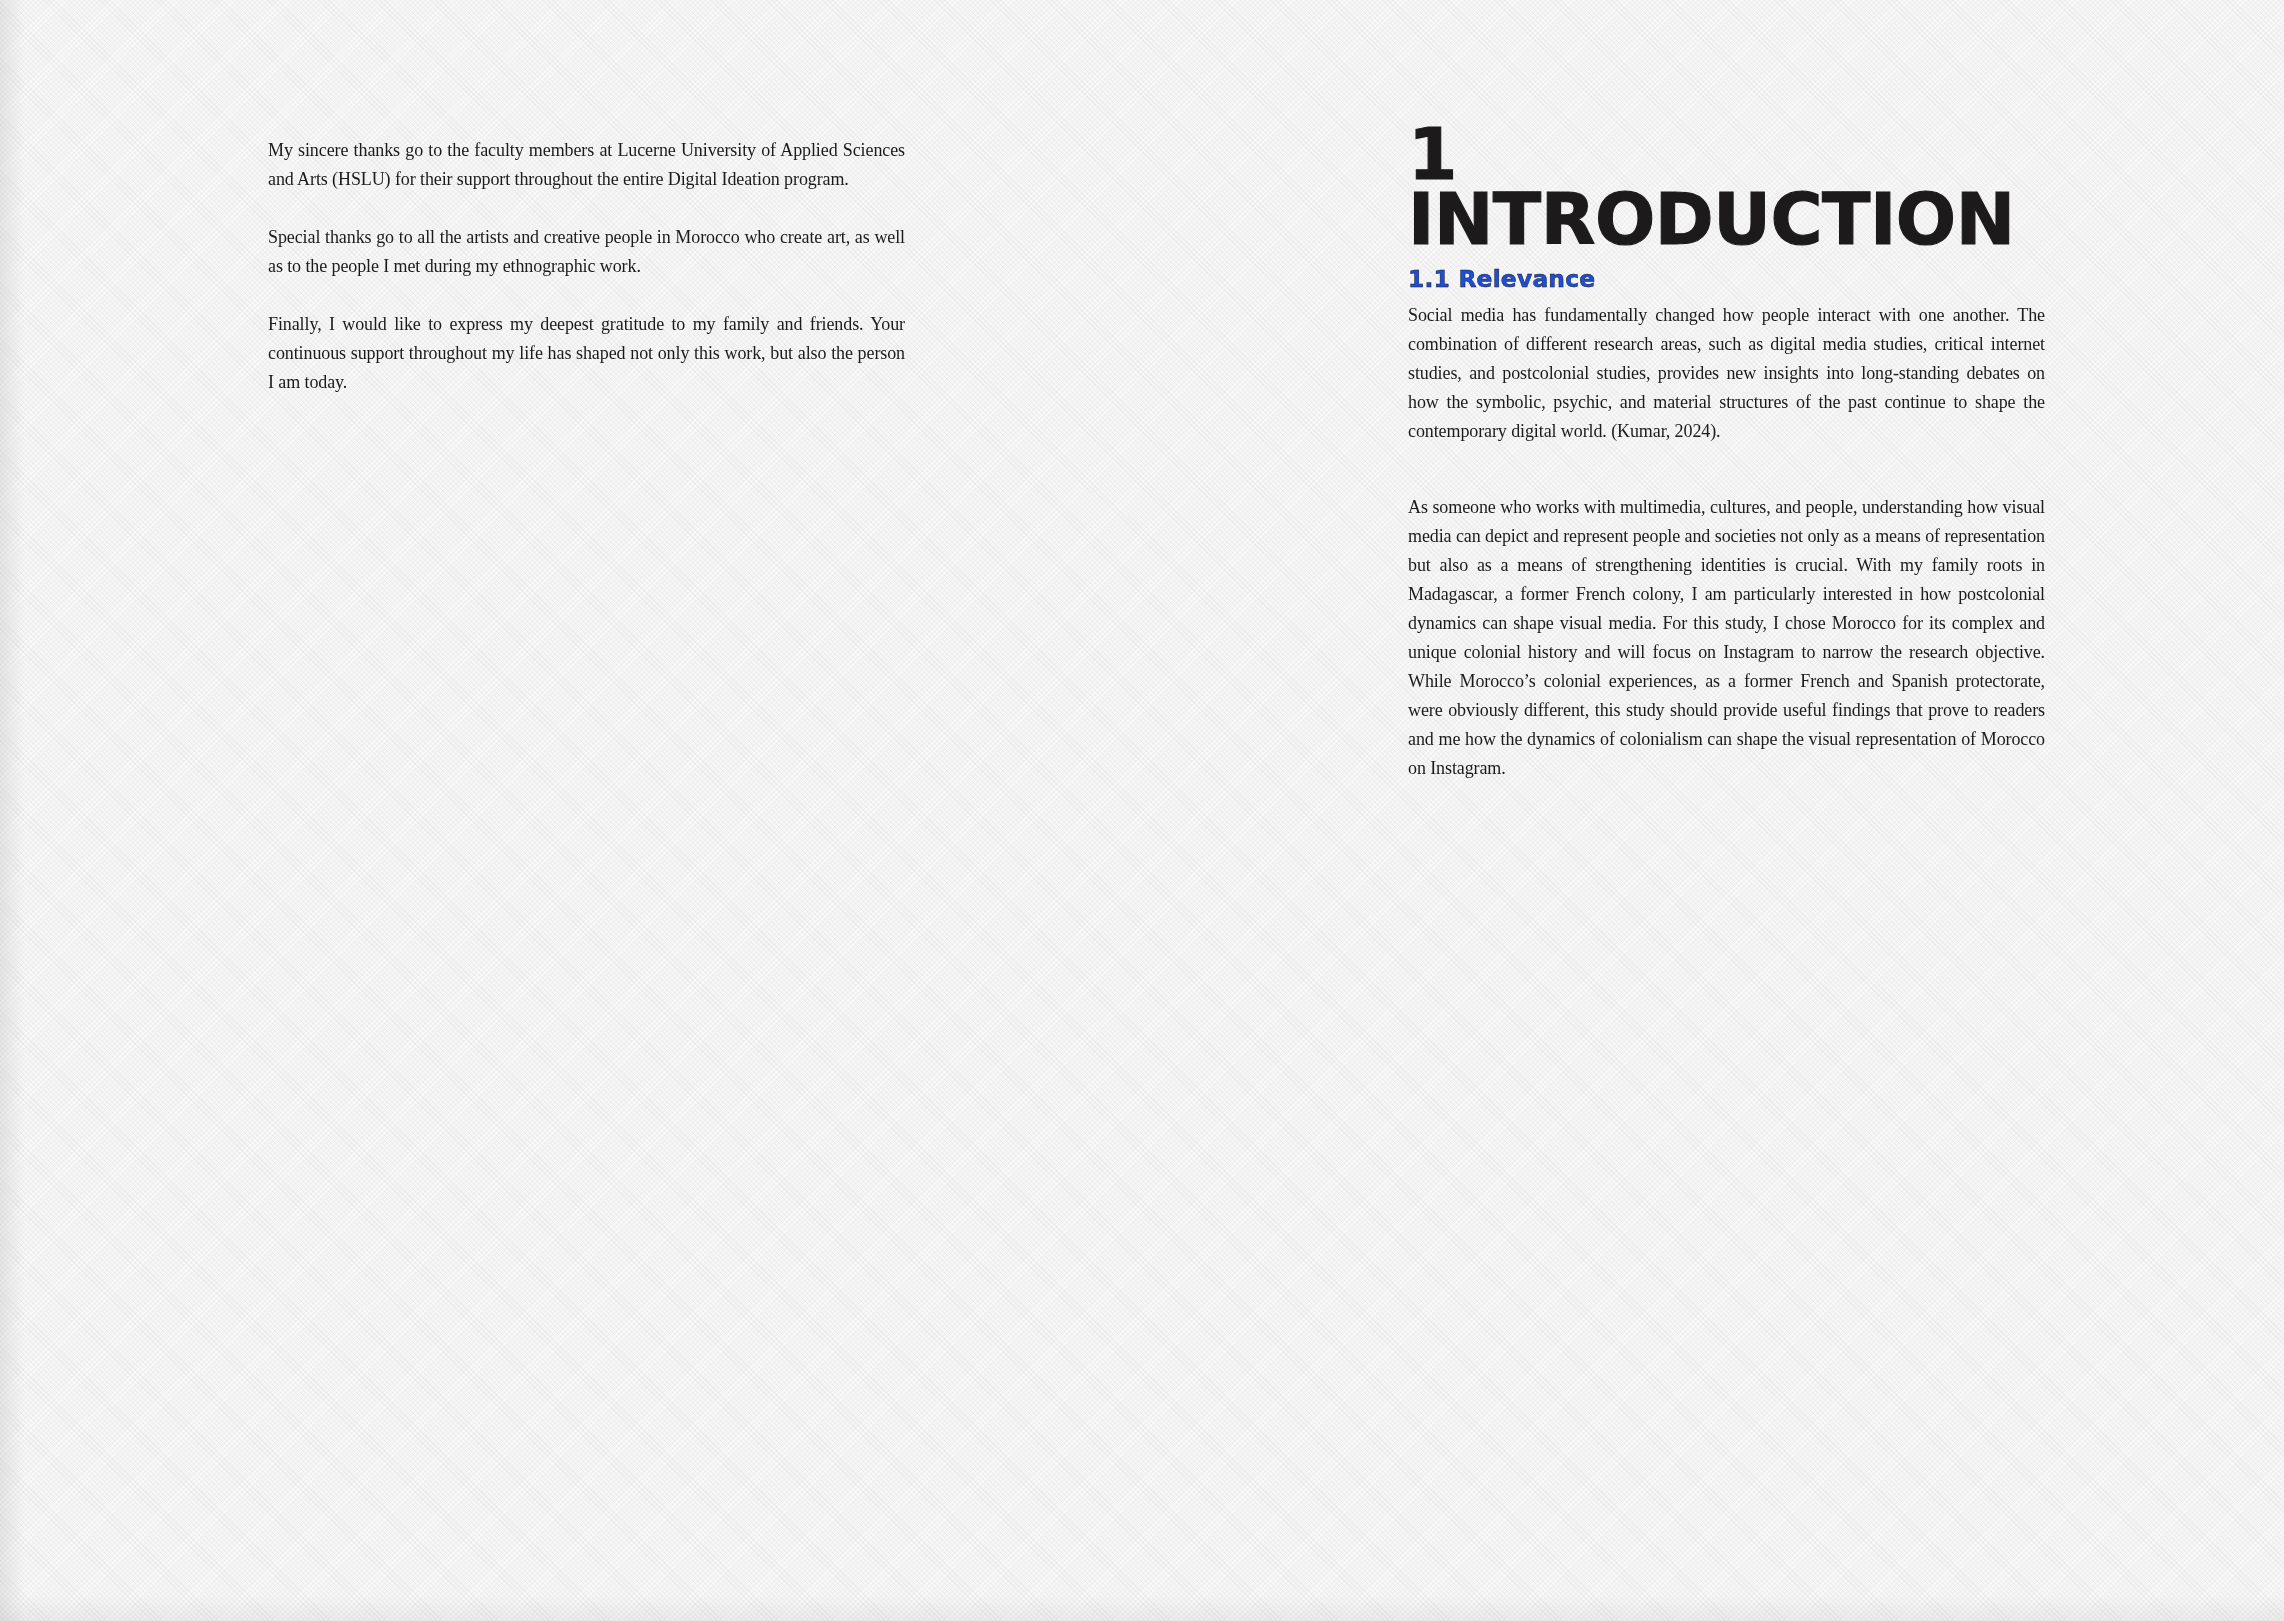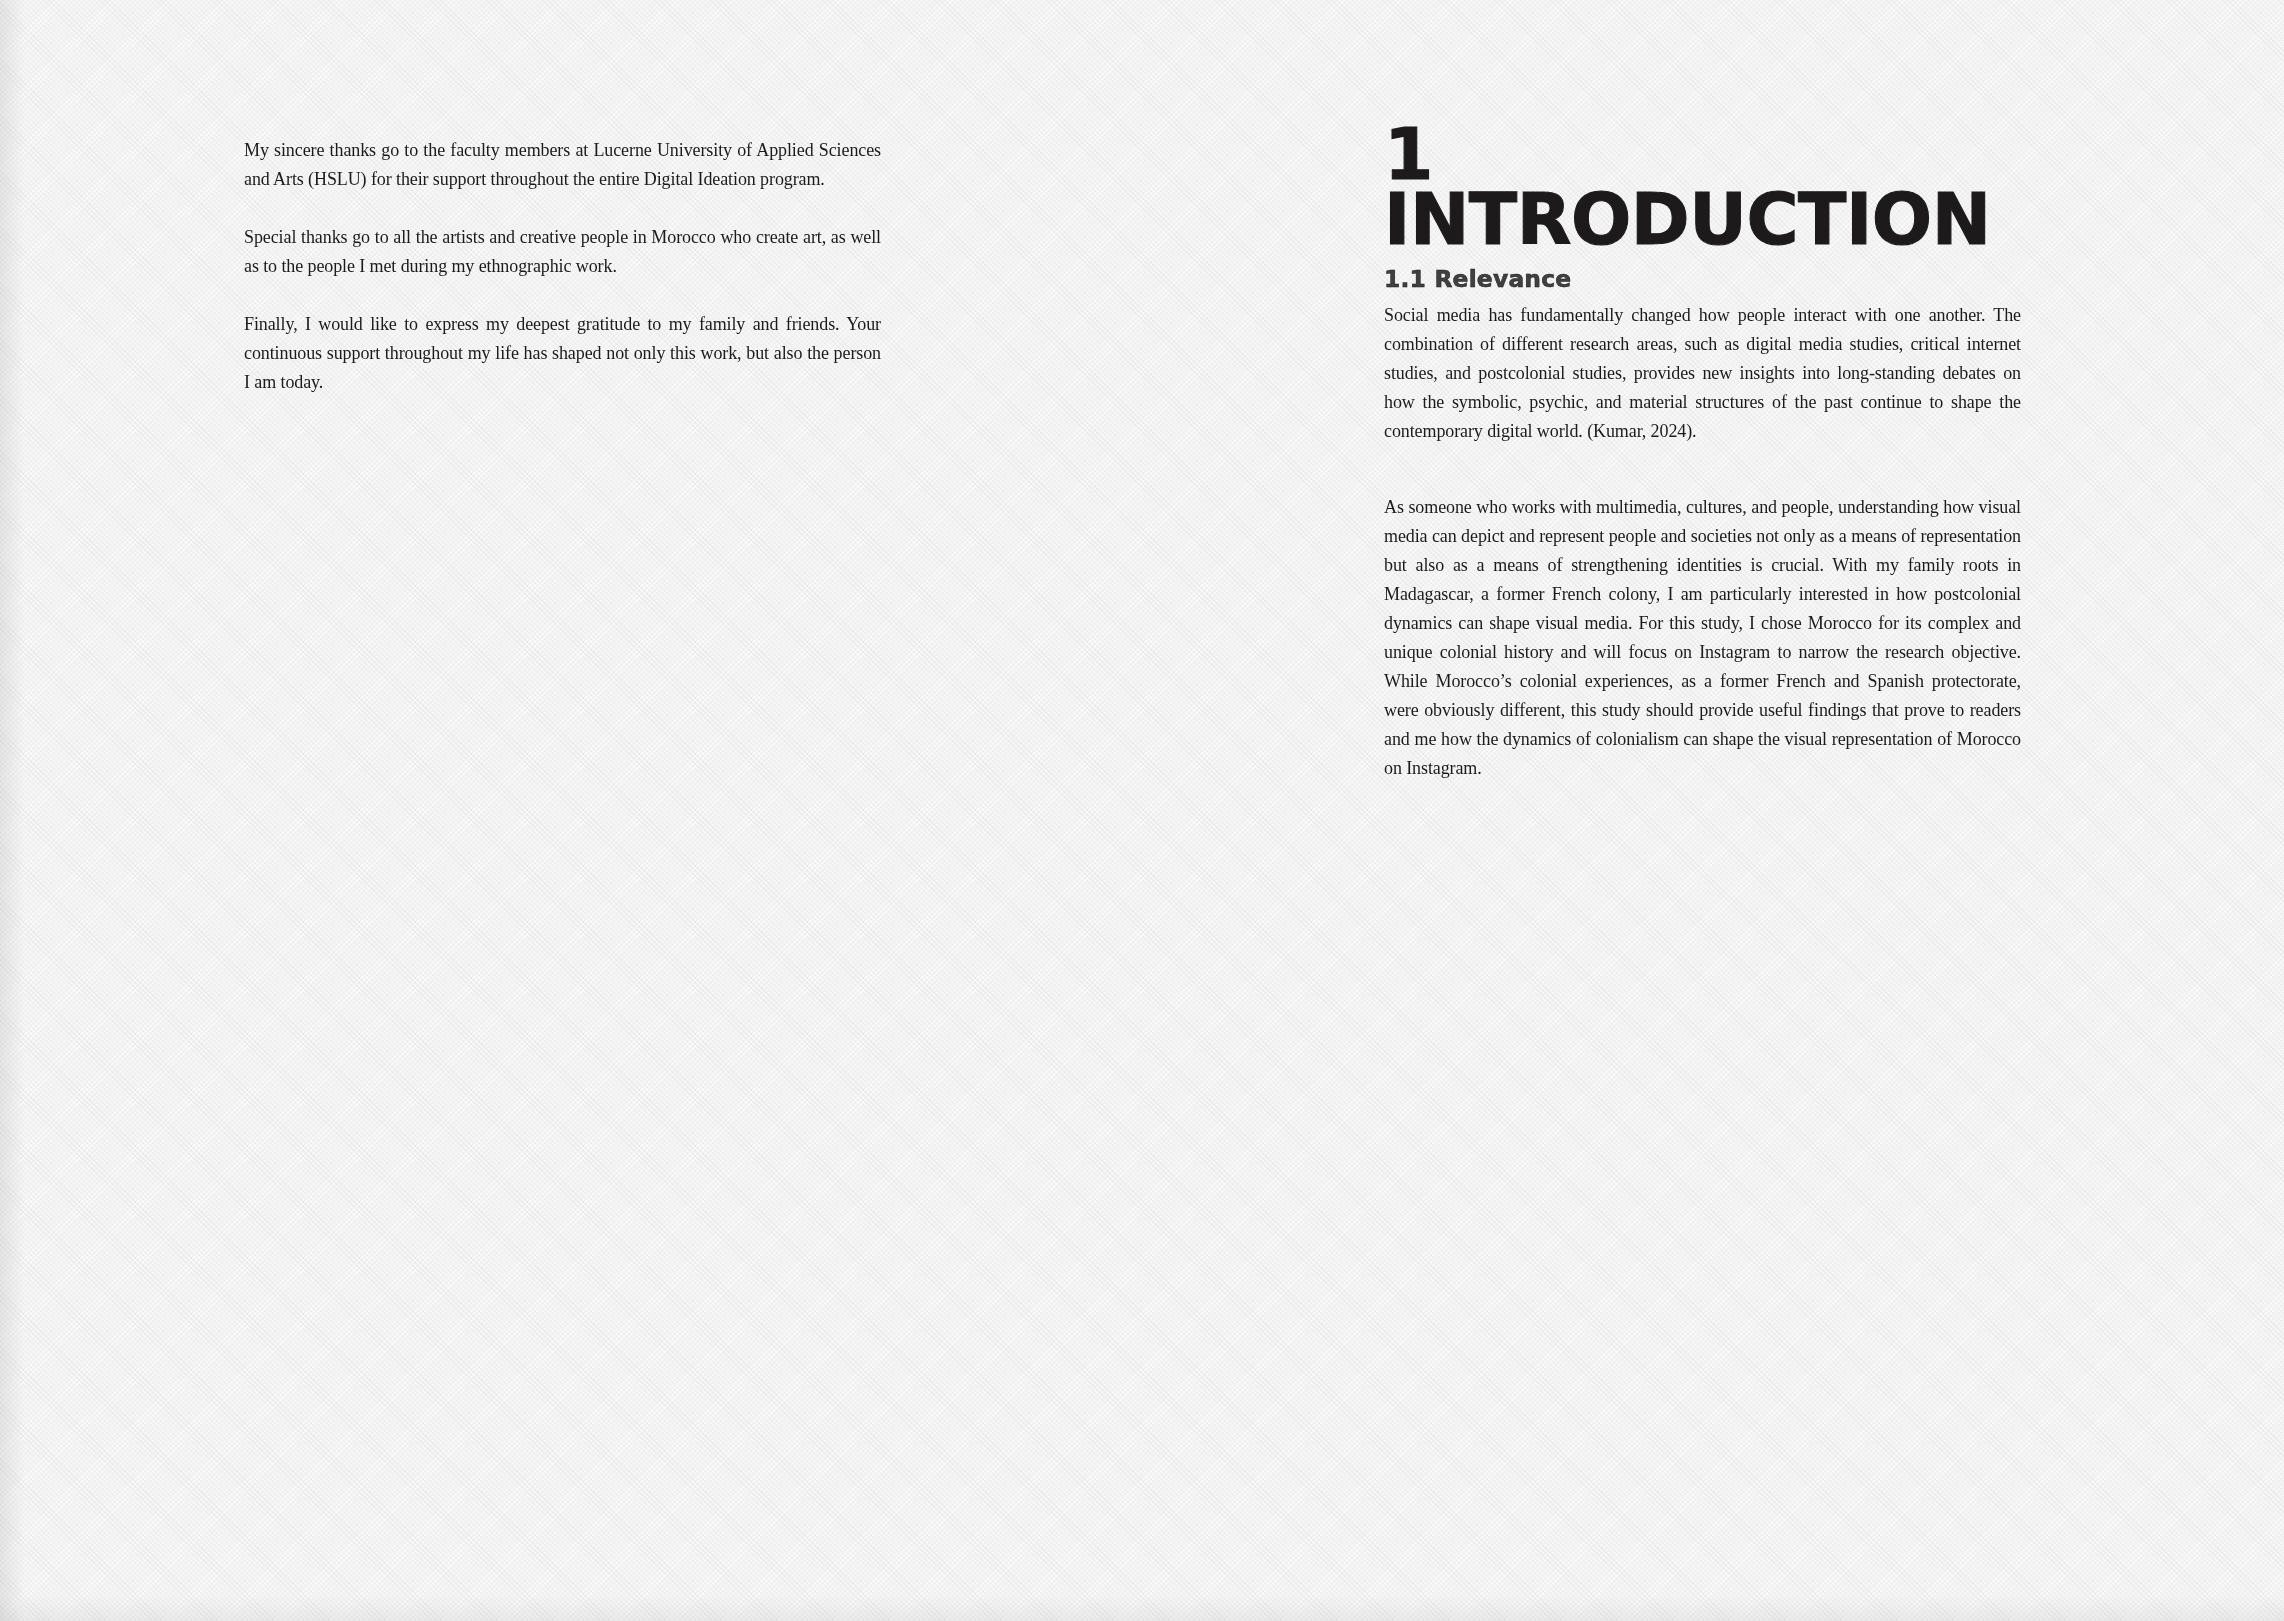--- a/index.html
+++ b/index.html
@@ -35,20 +35,21 @@
       position: absolute;
       top: 0;
       height: 1622px;
     }
     .page-left { left: 0; width: 1142px; }
     .page-right { left: 1142px; width: 1142px; }
 
     .column {
       position: absolute;
       width: 637px;
+      margin-left: 24px;
     }
     .page-left .column { left: 244px; top: 136px; }
     .page-right .column { left: 242px; top: 122px; }
 
     .body-text {
       font-family: "Liberation Serif", "DejaVu Serif", serif;
       font-size: 18px;
       line-height: 29px;
       text-align: justify;
       hyphens: auto;
@@ -65,21 +66,21 @@
       letter-spacing: -0.5px;
       color: #1c1a1b;
       -webkit-text-stroke: 1.1px #1c1a1b;
     }
     .h2 {
       font-family: "DejaVu Sans", "Liberation Sans", sans-serif;
       font-weight: 700;
       font-size: 23.4px;
       line-height: 29px;
       margin: 0 0 7.2px 0;
-      color: #404040;
+      color: #1d4ed8;
       -webkit-text-stroke: 0.5px #1c1a1b;
       letter-spacing: 0.2px;
     }
     .section-gap { height: 18px; }
   </style>
 </head>
 <body>
 
 <div class="edge-shadow-left"></div>
 <div class="edge-shadow-bottom"></div>

